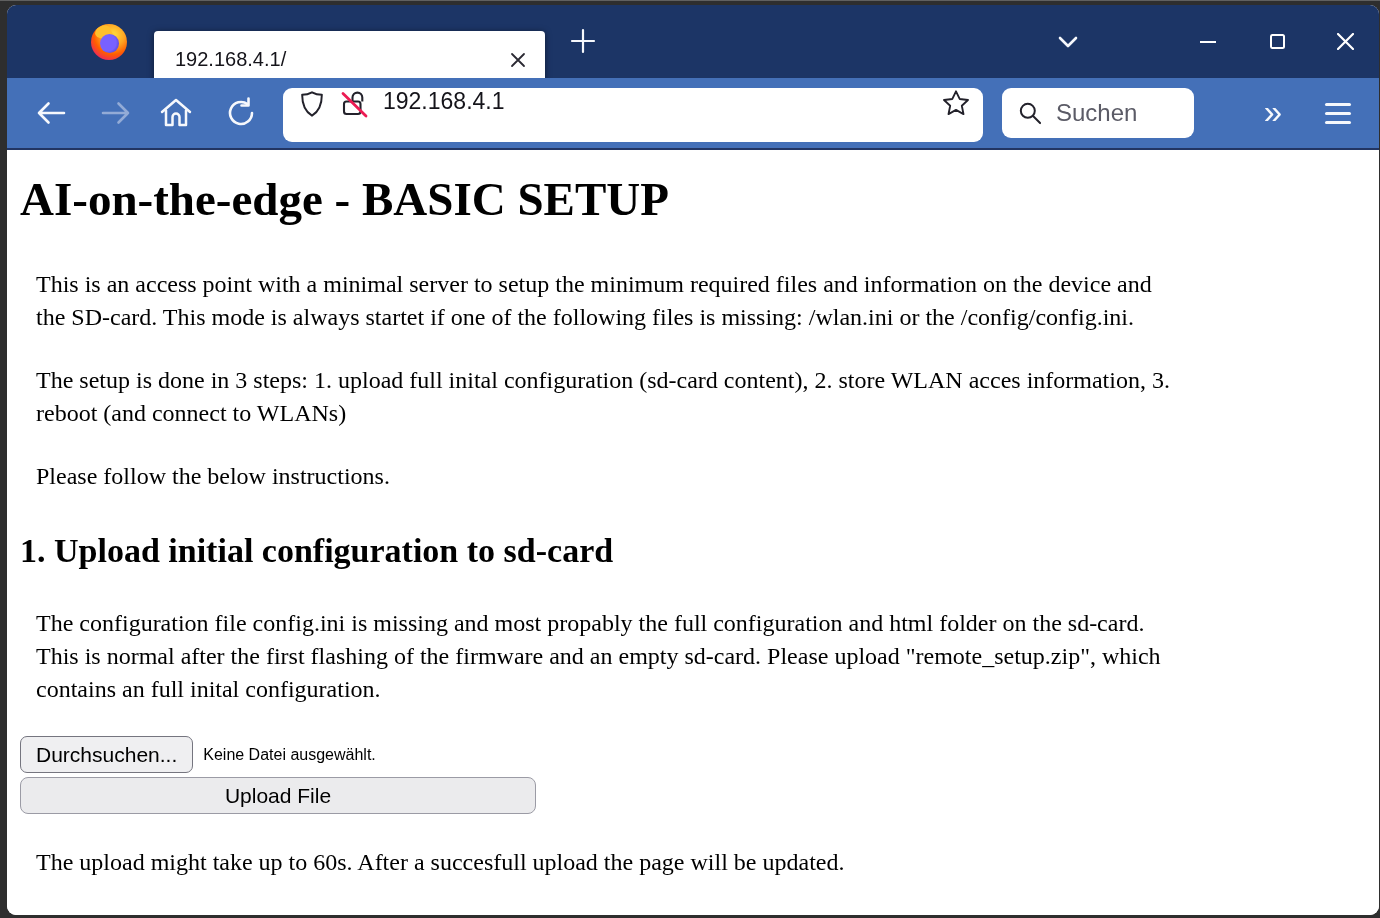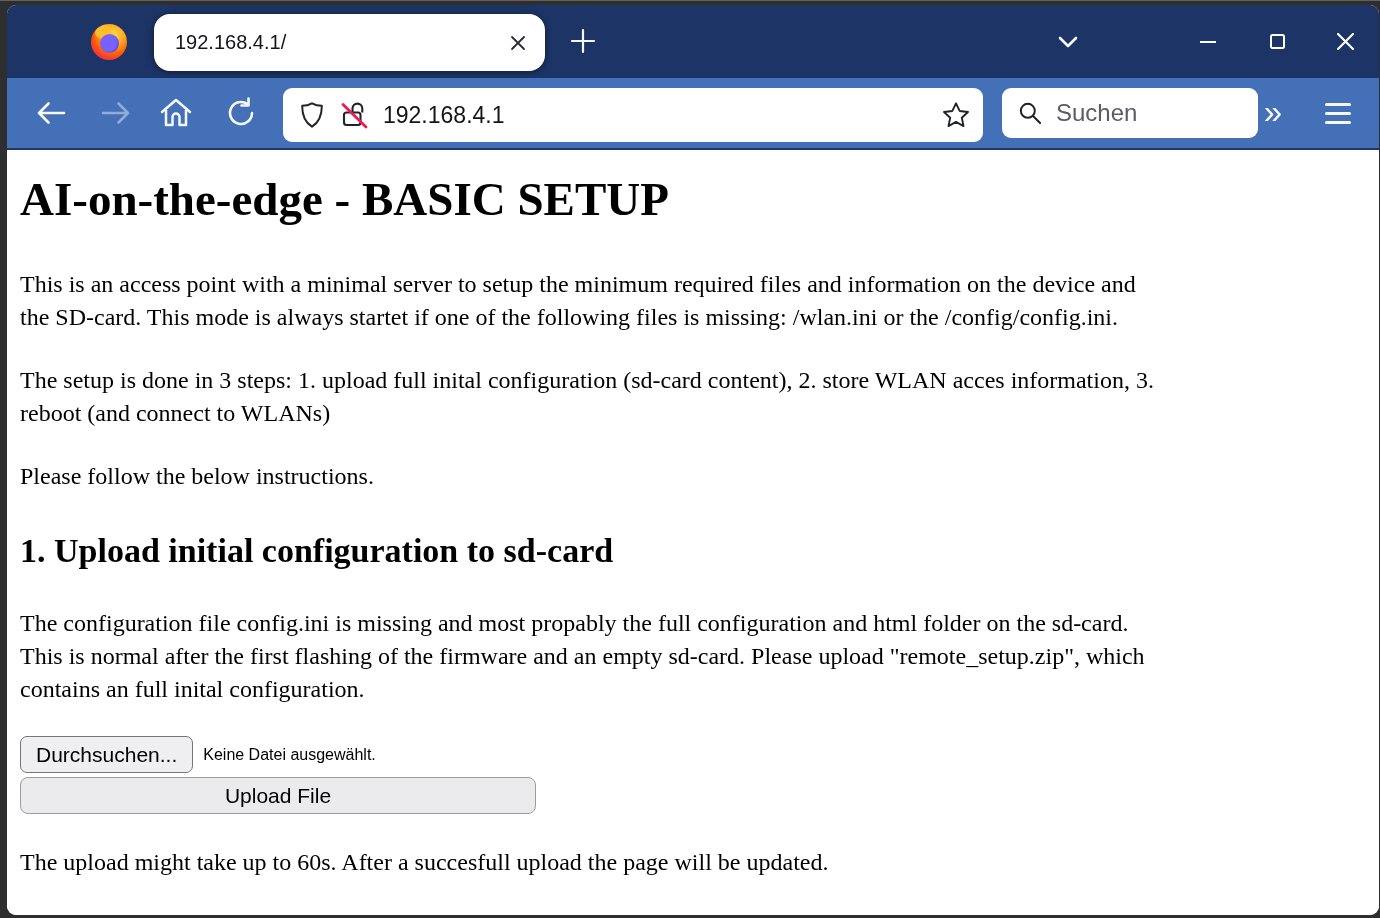--- a/index.html
+++ b/index.html
@@ -22,59 +22,59 @@
   }
   .fx-logo::after{
     content:"";position:absolute;left:9px;top:10px;width:19px;height:19px;border-radius:50%;
     background:radial-gradient(circle at 40% 45%, #7861ff 0 55%, #3d2db0 100%);
   }
   .fx-logo::before{
     content:"";position:absolute;left:4px;top:2px;width:16px;height:12px;border-radius:50% 50% 0 60%;
     background:#ffbf2b;transform:rotate(-25deg);
   }
   .tab{
-    position:absolute;left:147px;top:9px;width:391px;height:57px;background:#ffffff;
-    border-radius:16px;display:flex;align-items:center;box-sizing:border-box;
+    position:absolute;left:147px;top:26px;width:391px;height:57px;background:#ffffff;
+    border-radius:4px;display:flex;align-items:center;box-sizing:border-box;
     padding:0 10px 0 21px;box-shadow:0 1px 6px rgba(0,0,0,0.5);
   }
   .tab-title{flex:1;font-size:20px;color:#15141a;white-space:nowrap;overflow:hidden;}
   .tab-close{width:34px;height:34px;border-radius:6px;display:flex;align-items:center;justify-content:center;}
   .newtab{position:absolute;left:554px;top:14px;width:44px;height:44px;border-radius:6px;
           display:flex;align-items:center;justify-content:center;}
   .tab-chevron{position:absolute;left:1037px;top:15px;width:48px;height:44px;
           display:flex;align-items:center;justify-content:center;}
   .win-btn{position:absolute;top:0;width:68px;height:73px;display:flex;align-items:center;justify-content:center;}
   .win-min{left:1167px;} .win-max{left:1236px;} .win-close{left:1304px;}
   
   .toolbar{height:70px;background:#4470b8;position:relative;flex:none;border-bottom:2px solid #223563;}
   .tb-icon{position:absolute;top:50%;transform:translate(-50%,-50%);width:48px;height:48px;
            display:flex;align-items:center;justify-content:center;border-radius:6px;}
   .tb-back{left:44px;} .tb-fwd{left:109px;} .tb-home{left:169px;} .tb-reload{left:234px;}
   .urlbar{
     position:absolute;left:276px;top:10px;width:700px;height:54px;background:#ffffff;
-    border-radius:9px;display:flex;align-items:center;box-sizing:border-box;padding:0 12px 0 14px;gap:12px;
+    border-radius:9px;display:flex;box-sizing:border-box;padding:0 12px 0 14px;gap:12px;
   }
   .url-text{flex:1;font-size:23px;color:#15141a;white-space:nowrap;}
   .searchbar{
-    position:absolute;left:995px;top:10px;width:256px;height:50px;background:#ffffff;
+    position:absolute;left:995px;top:10px;width:192px;height:50px;background:#ffffff;
     border-radius:9px;display:flex;align-items:center;box-sizing:border-box;padding:0 10px 0 14px;gap:12px;
   }
   .search-placeholder{font-size:24px;color:#5b5b66;}
   .tb-overflow{left:1266px;} .tb-menu{left:1331px;}
   .overflow-glyph{font-size:33px;color:#f6f8fc;line-height:1;margin-top:-4px;}
   .hamburger{display:flex;flex-direction:column;gap:6px;}
   .hamburger span{display:block;width:26px;height:3px;background:#f6f8fc;border-radius:2px;}
   
   .content{
     flex:1;background:#ffffff;color:#000;overflow:hidden;
     font-family:"Liberation Serif","DejaVu Serif",serif;
     padding:0 26px 0 13px;box-sizing:border-box;
   }
   .content h1{font-size:47px;line-height:1.15;margin:22px 0 42px;font-weight:bold;}
-  .content p{font-size:24px;line-height:33px;margin:0 0 30px;white-space:pre-line;}
+  .content p{font-size:24px;line-height:33px;margin:0 16px 30px;white-space:pre-line;}
   .content h3{font-size:34px;line-height:40px;margin:38px 0 36px;font-weight:bold;}
   .file-row{display:flex;align-items:center;gap:10px;margin:0 0 4px;font-family:"Liberation Sans",sans-serif;}
   .browse-btn{
     height:37px;box-sizing:border-box;padding:0 15px;display:flex;align-items:center;
     background:#efeff1;border:1px solid #75757f;border-radius:7px;font-size:21px;color:#000;
     font-family:"Liberation Sans",sans-serif;
   }
   .no-file{font-size:16px;color:#000;}
   .upload-btn{
     width:516px;height:37px;box-sizing:border-box;display:flex;align-items:center;justify-content:center;

